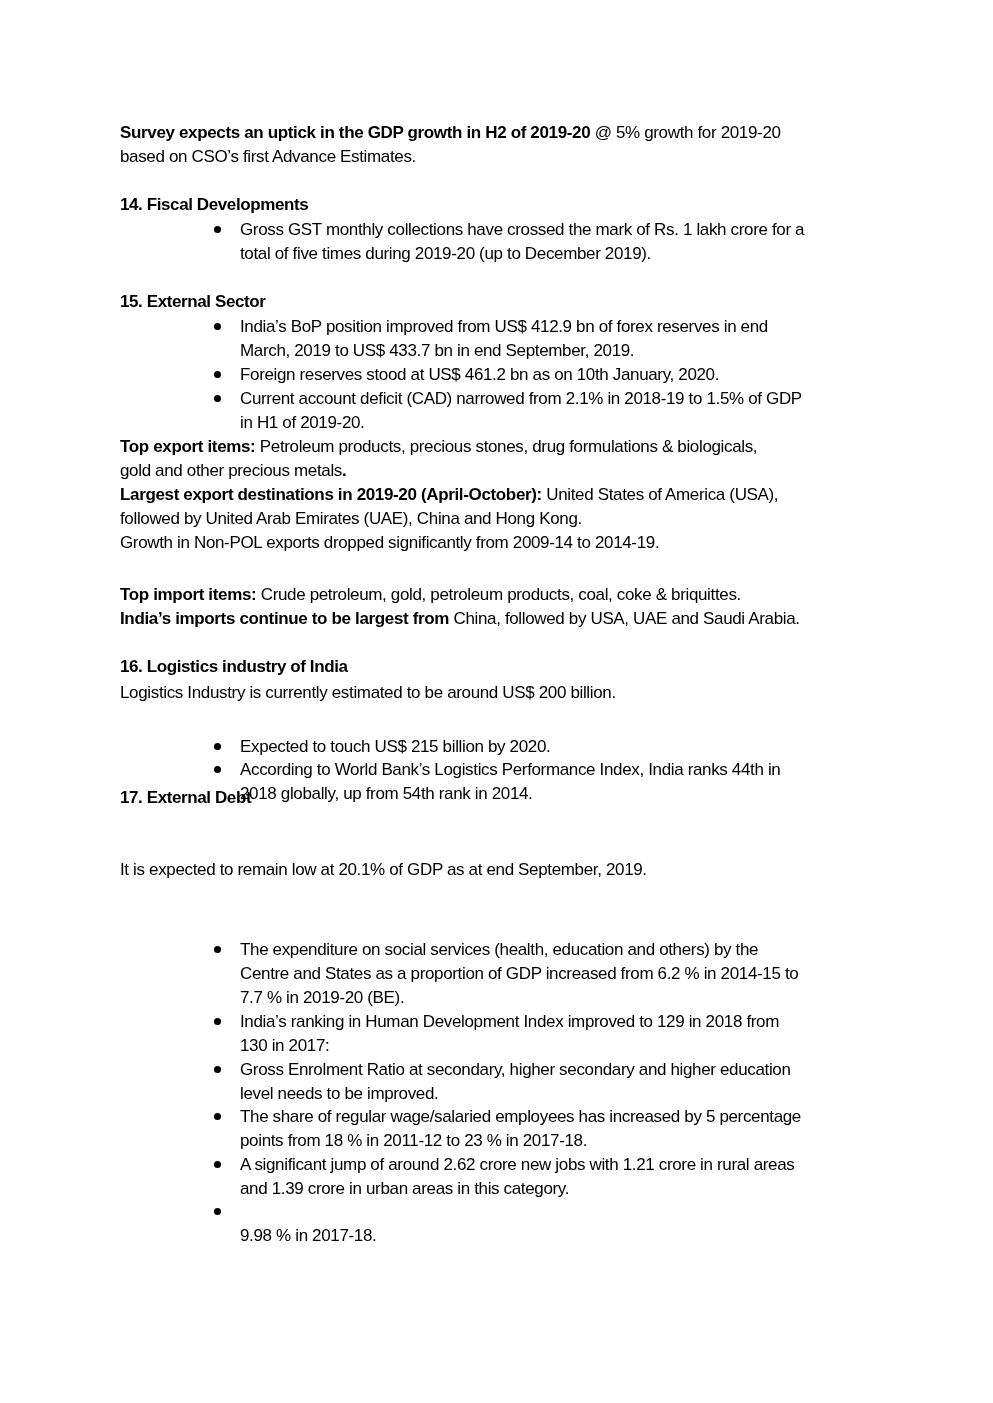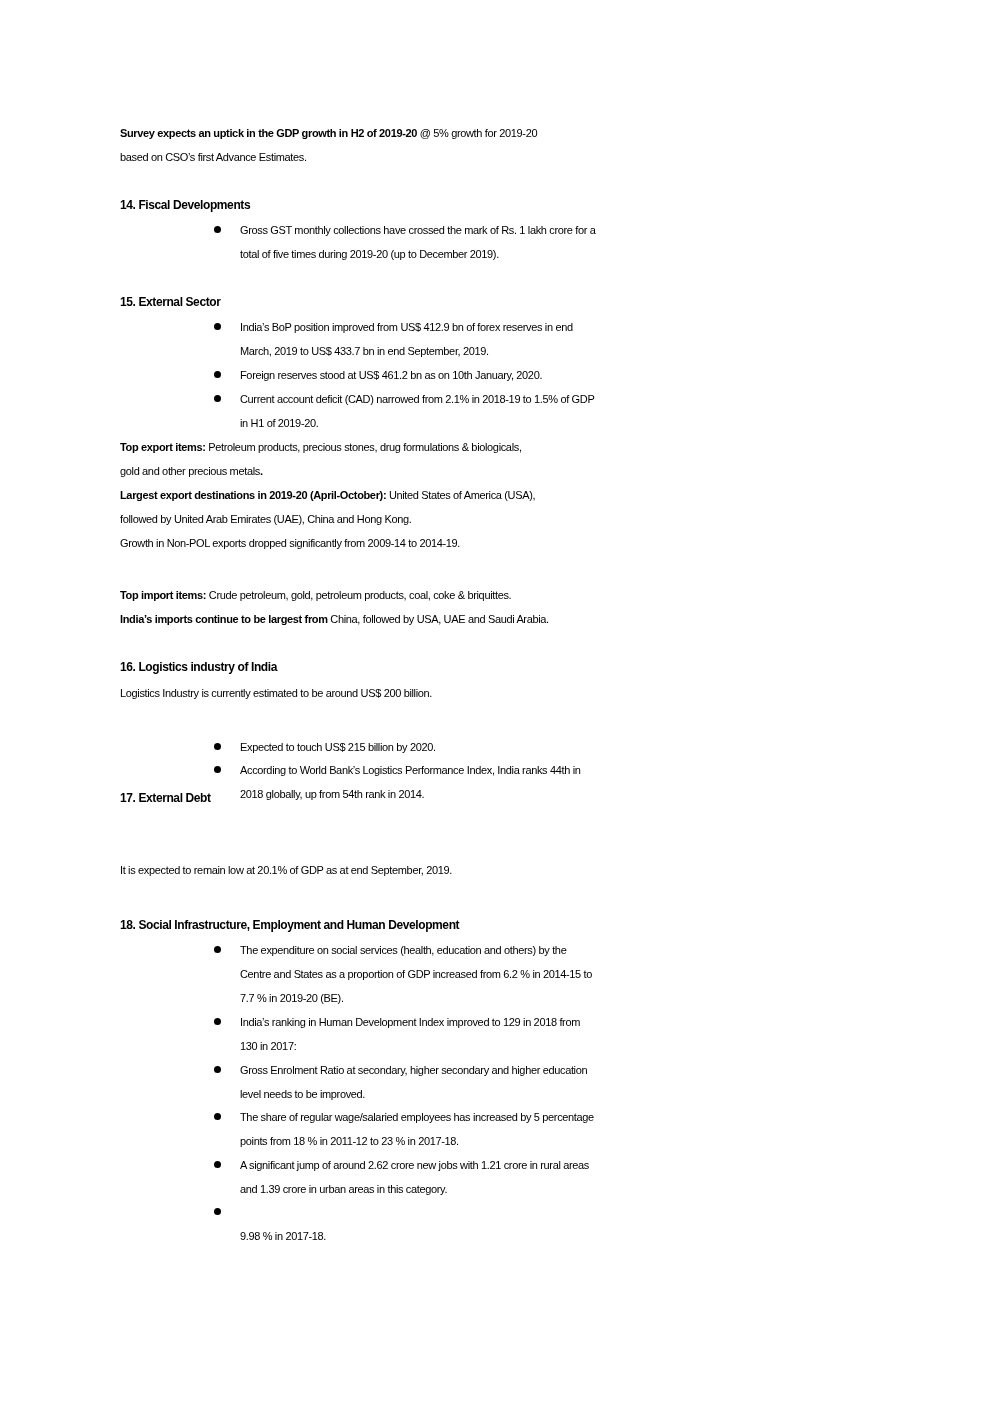--- a/index.html
+++ b/index.html
@@ -1,22 +1,22 @@
 <!DOCTYPE html>
 <html><head>
   <meta charset="utf-8">
   <style>
     html, body { margin: 0; padding: 0; background: #ffffff; }
     body { width: 993px; height: 1403px; position: relative; overflow: hidden;
            font-family: "Liberation Sans", sans-serif; color: #000; }
     .page { position: absolute; left: 0; top: 0; width: 993px; height: 1403px; background: #fff; }
-    .ln { position: absolute; font-size: 11px; line-height: 24px; white-space: nowrap;
+    .ln { position: absolute; font-size: 17px; line-height: 24px; white-space: nowrap;
           letter-spacing: -0.35px; font-stretch: condensed; }
     .b { font-weight: bold; }
-    .h { font-size: 12px; font-weight: bold; letter-spacing: -0.4px; }
+    .h { font-size: 17px; font-weight: bold; letter-spacing: -0.4px; }
     .bullet { position: absolute; width: 7px; height: 7px; border-radius: 50%; background: #000; }
     .L { left: 120px; }
     .I { left: 240px; }
   </style>
 </head>
 <body>
 
 <div class="page">
 
   <div class="ln L" style="top:121px"><span class="b">Survey expects an uptick in the GDP growth in H2 of 2019-20</span><span> @ 5% growth for 2019-20</span></div>
@@ -50,21 +50,20 @@
   <div class="ln L" style="top:681px">Logistics Industry is currently estimated to be around US$ 200 billion.</div>
   <span class="bullet" style="left:214px;top:743px"></span>
   <div class="ln I" style="top:735px">Expected to touch US$ 215 billion by 2020.</div>
   <span class="bullet" style="left:214px;top:766px"></span>
   <div class="ln I" style="top:758px">According to World Bank’s Logistics Performance Index, India ranks 44th in</div>
   <div class="ln I" style="top:782px">2018 globally, up from 54th rank in 2014.</div>
 
   <div class="ln L h" style="top:786px">17. External Debt</div>
   <div class="ln L" style="top:858px">It is expected to remain low at 20.1% of GDP as at end September, 2019.</div>
 
-  <div class="ln L h" style="top:913px">18. Social Infrastructure, Employment and Human Development</div>
   <span class="bullet" style="left:214px;top:946px"></span>
   <div class="ln I" style="top:938px">The expenditure on social services (health, education and others) by the</div>
   <div class="ln I" style="top:962px">Centre and States as a proportion of GDP increased from 6.2 % in 2014-15 to</div>
   <div class="ln I" style="top:986px">7.7 % in 2019-20 (BE).</div>
   <span class="bullet" style="left:214px;top:1018px"></span>
   <div class="ln I" style="top:1010px">India’s ranking in Human Development Index improved to 129 in 2018 from</div>
   <div class="ln I" style="top:1034px">130 in 2017:</div>
   <span class="bullet" style="left:214px;top:1066px"></span>
   <div class="ln I" style="top:1058px">Gross Enrolment Ratio at secondary, higher secondary and higher education</div>
   <div class="ln I" style="top:1082px">level needs to be improved.</div>

